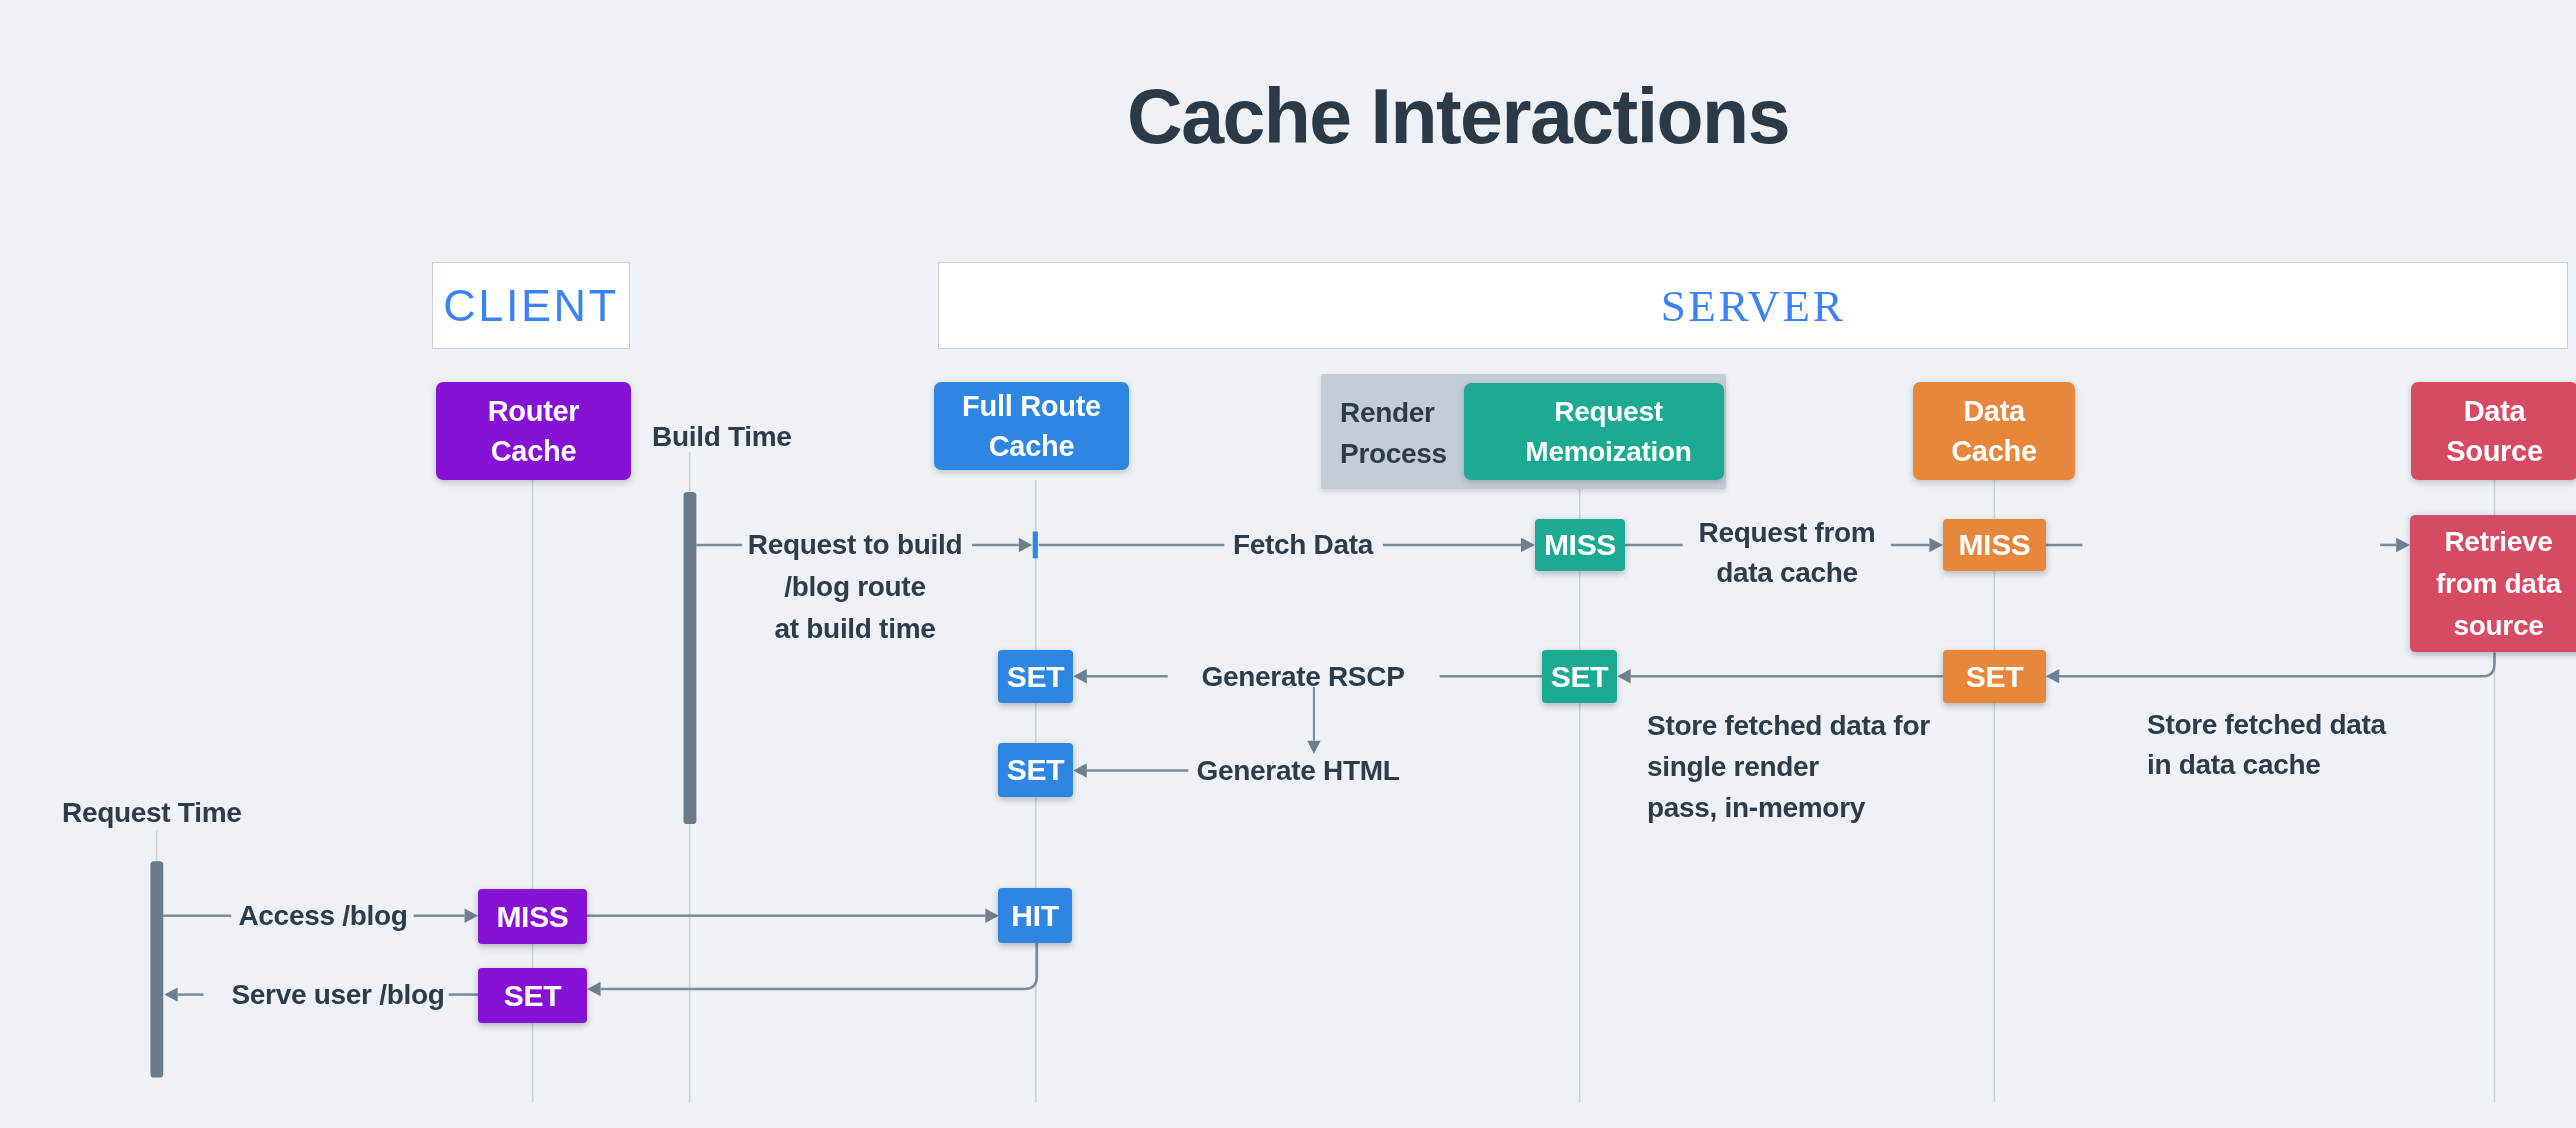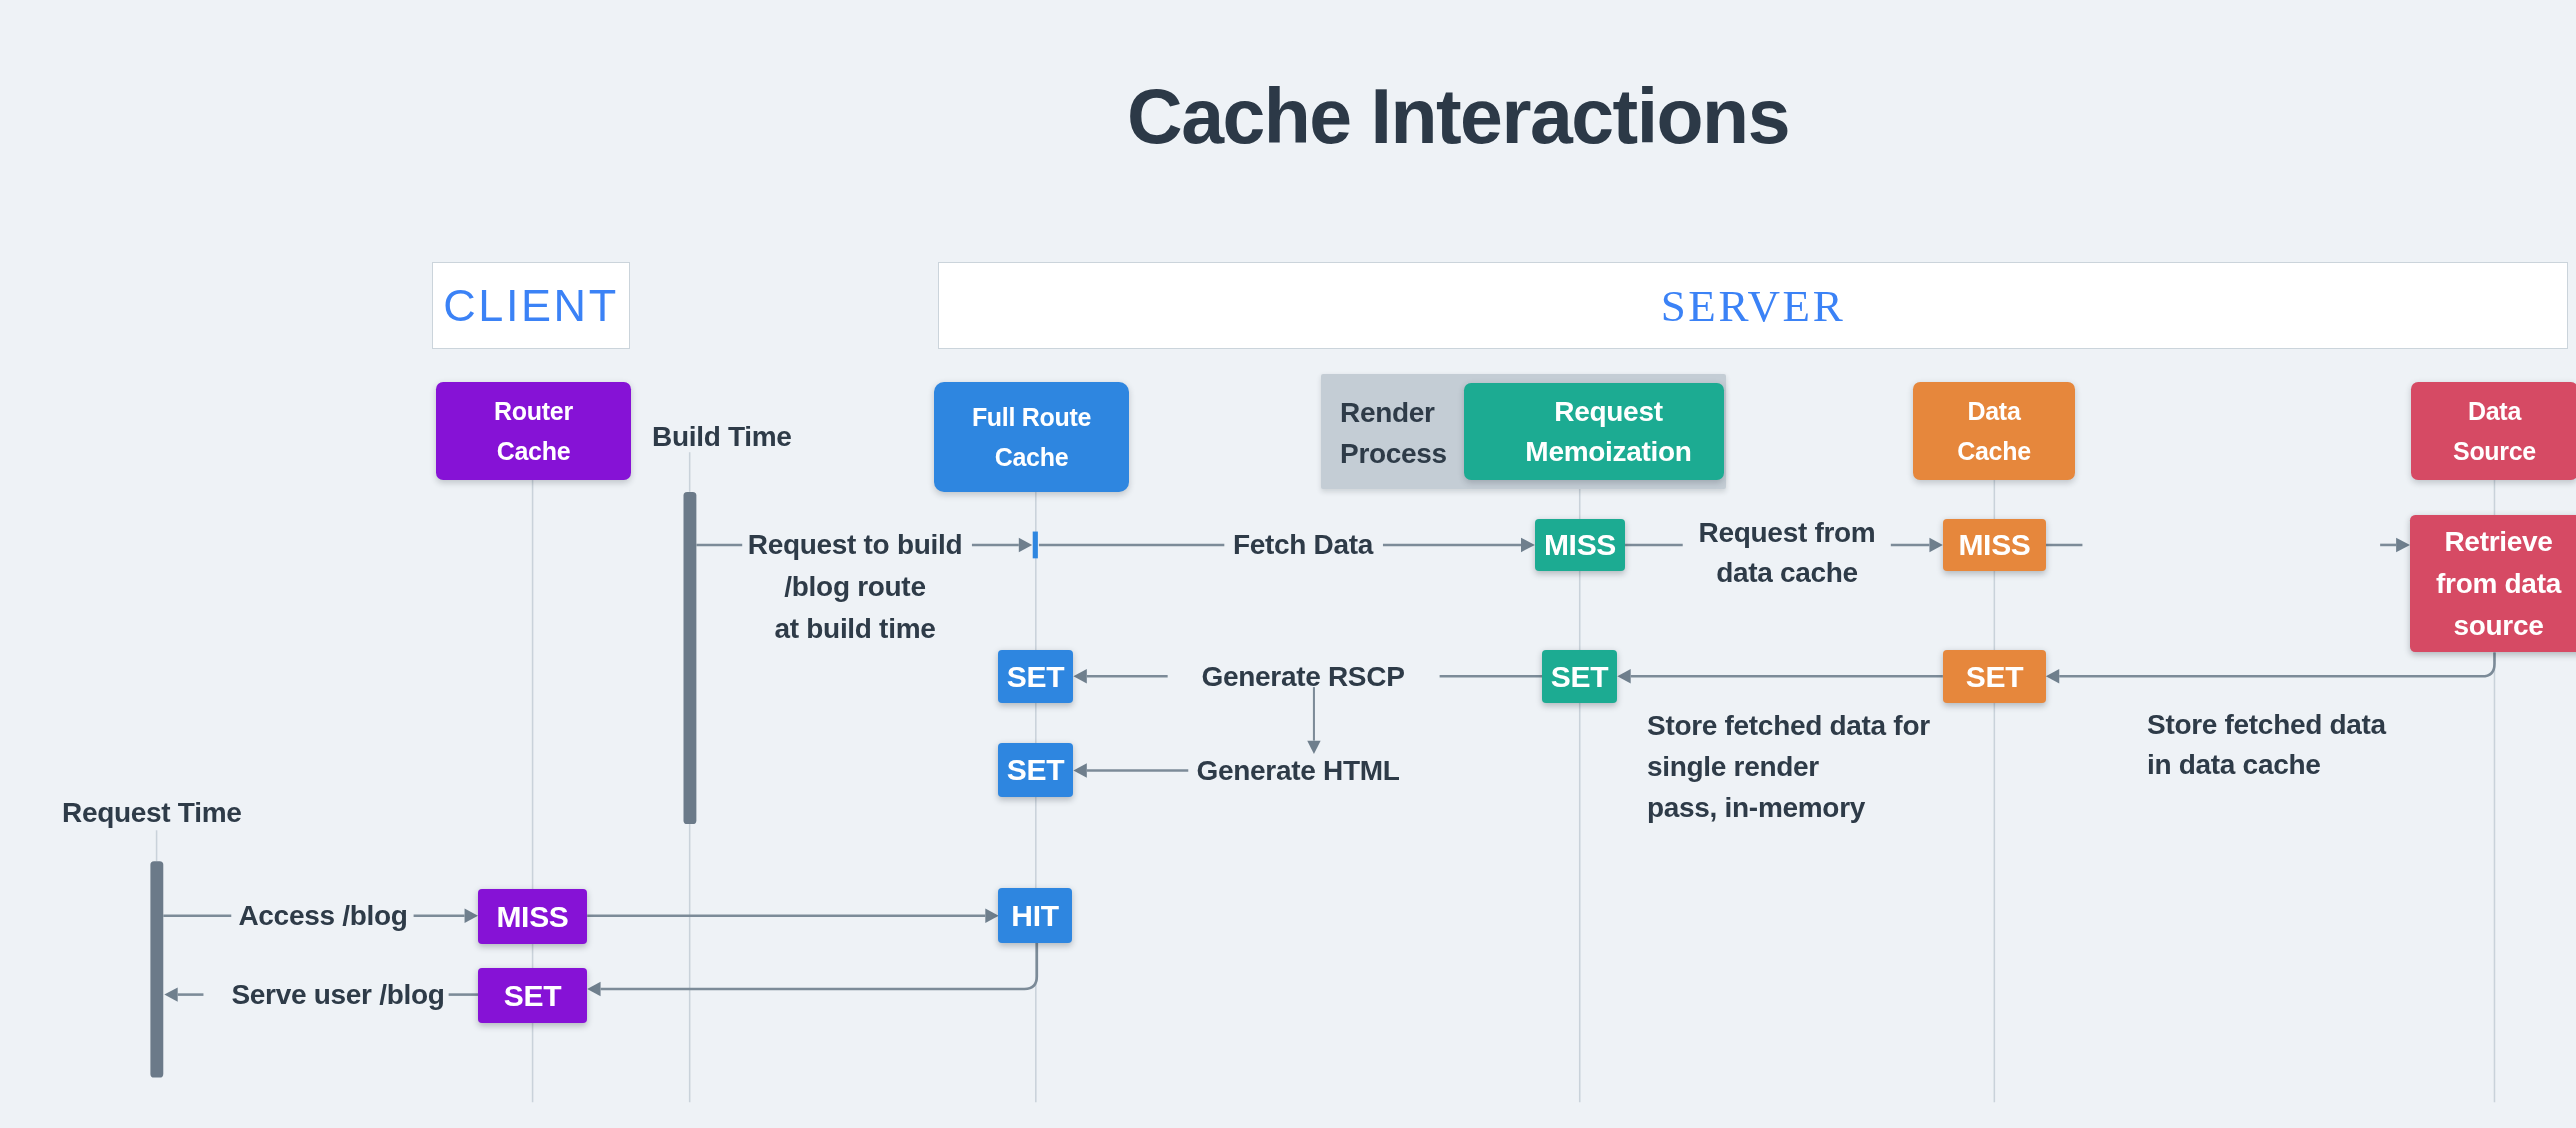--- a/index.html
+++ b/index.html
@@ -11,21 +11,21 @@
   .title{
     position:absolute;left:1458px;top:72px;transform:translateX(-50%);
     font-size:77px;font-weight:800;letter-spacing:-1.5px;color:#2C3947;white-space:nowrap;
   }
   .hdr{
     position:absolute;background:#ffffff;border:1px solid #CBD4DB;box-sizing:border-box;
     display:flex;align-items:center;justify-content:center;
     font-size:45px;font-weight:400;letter-spacing:2.6px;color:#3b82f6;
   }
   .actor{
-    position:absolute;border-radius:7.2px;color:#fff;font-weight:700;font-size:25px;
+    position:absolute;border-radius:7.2px;color:#fff;font-weight:700;font-size:29px;
     line-height:40px;display:flex;flex-direction:column;align-items:center;justify-content:center;
     text-align:center;letter-spacing:-0.3px;box-shadow:0 2.6px 6.2px rgba(30,40,50,.22);
   }
   .badge{
     position:absolute;color:#fff;font-weight:700;font-size:30px;border-radius:4px;
     display:flex;align-items:center;justify-content:center;letter-spacing:-0.3px;
     box-shadow:0 2.6px 6.2px rgba(30,40,50,.28);
   }
   .lbl{
     position:absolute;font-weight:700;font-size:28px;line-height:41px;color:#2E3B48;
@@ -123,21 +123,21 @@
     <span>SERVER</span>
   </div>
 
   <div class="actor purple" style="left:436px;top:382px;width:195px;height:98px;">
     <span>Router</span>
     <span>Cache</span>
   </div>
 
   <div class="lbl" style="left:652px;top:416px;">Build Time</div>
 
-  <div class="actor blue" style="left:934px;top:382px;width:195px;height:110px;border-radius:10px;">
+  <div class="actor blue" style="left:934px;top:382px;width:195px;height:88px;">
     <span>Full Route</span>
     <span>Cache</span>
   </div>
 
   <div class="gray-container"></div>
   <div class="lbl" style="left:1340px;top:392px;">
     <div>Render</div>
     <div>Process</div>
   </div>
   <div class="actor teal" style="left:1464px;top:383px;width:231px;height:97px;font-size:28px;padding-left:29px;">

